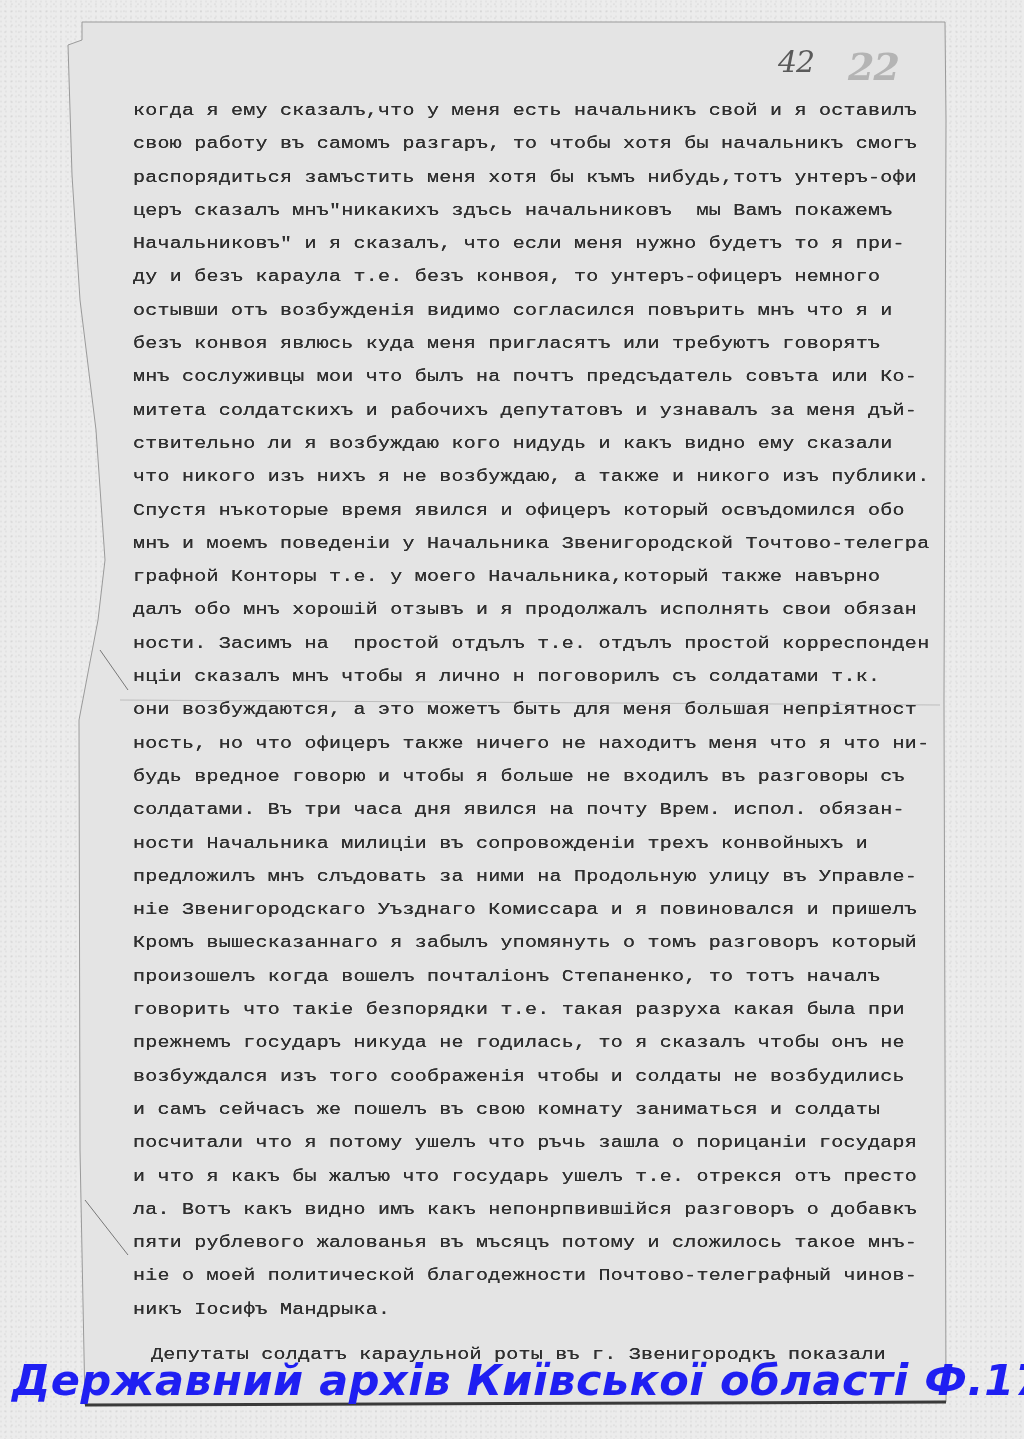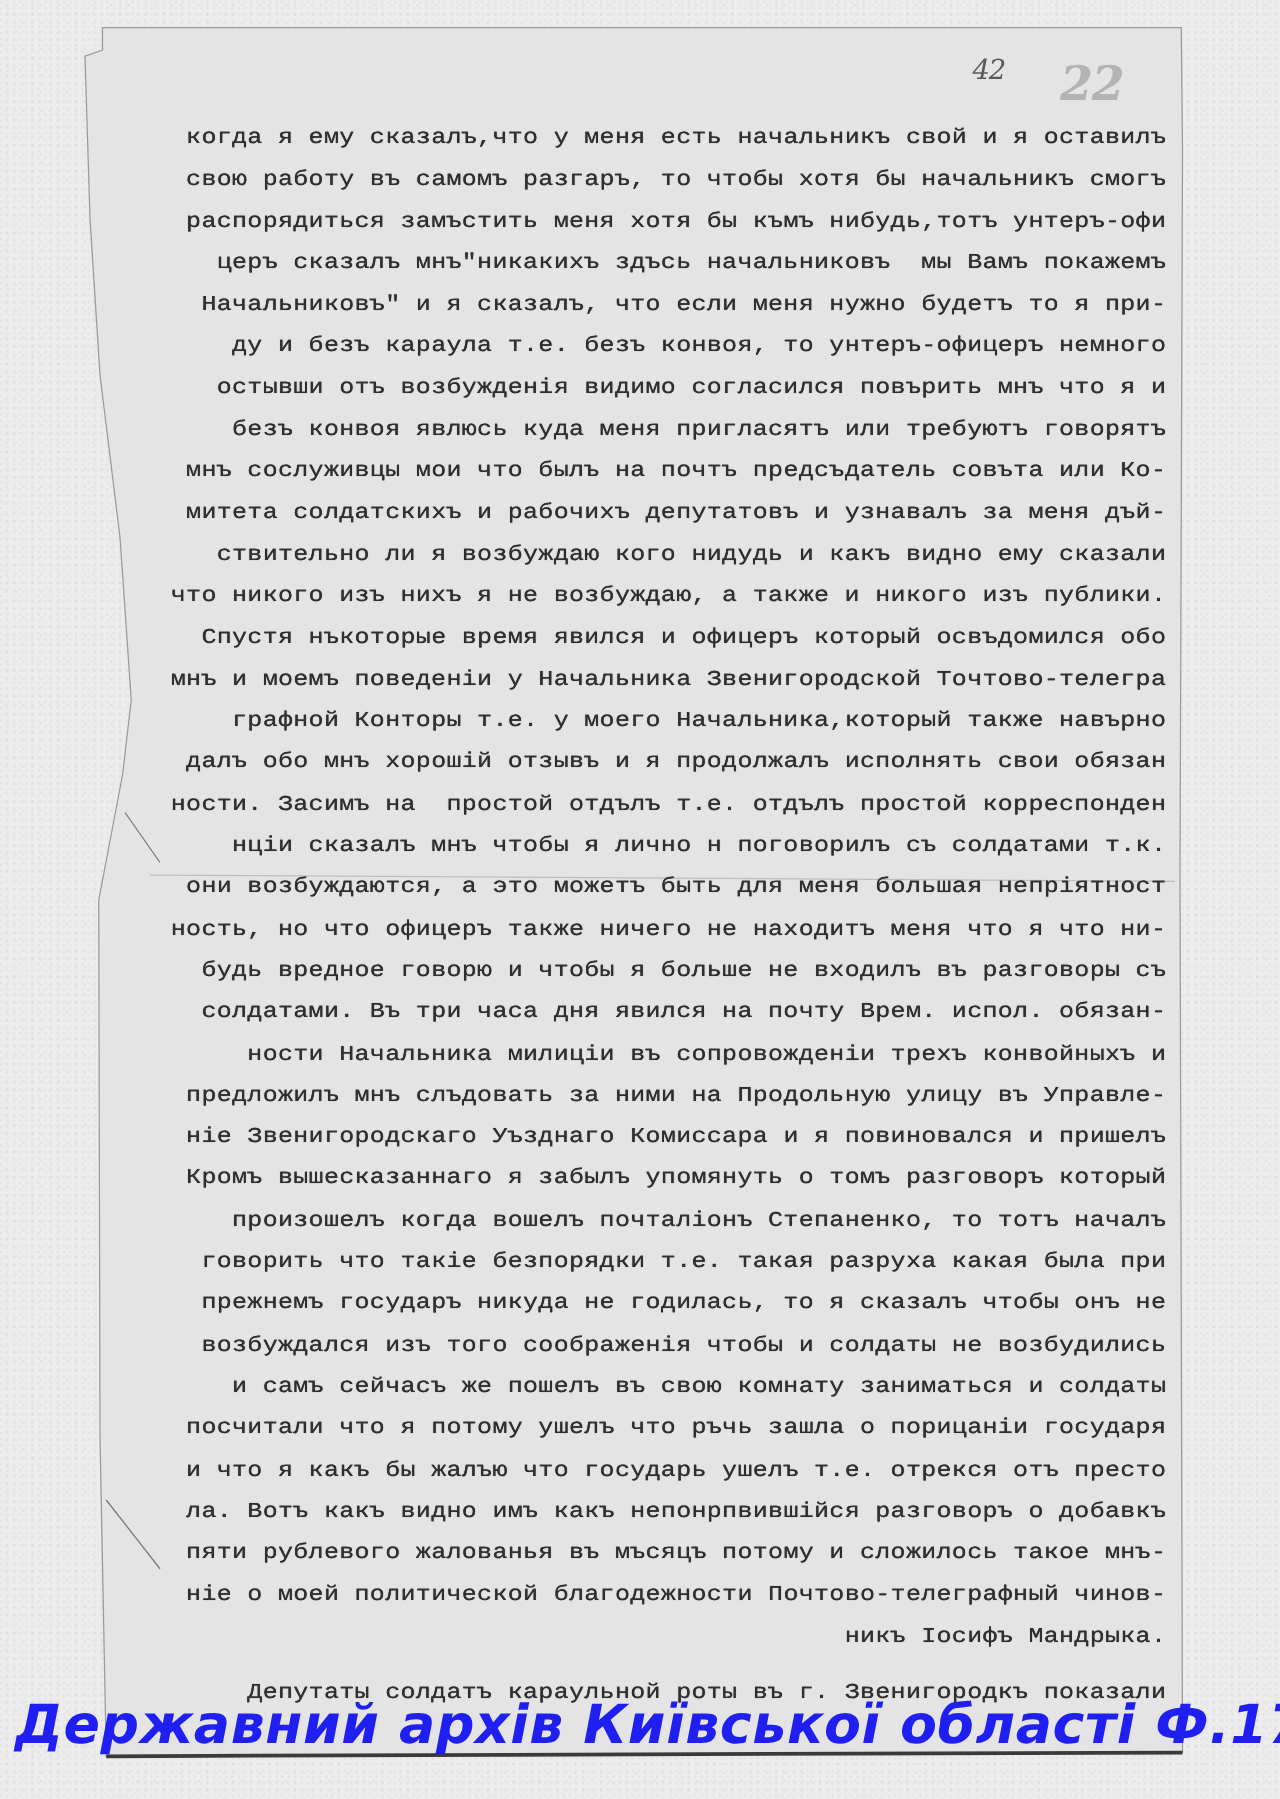--- a/index.html
+++ b/index.html
@@ -11,30 +11,29 @@
       radial-gradient(circle at 70% 60%, rgba(0,0,0,0.05) 0.5px, transparent 1.5px);
     background-size: 5px 5px, 7px 7px;
   }
   .paper {
     position: absolute; left: 0; top: 0; width: 1024px; height: 1439px;
     pointer-events: none;
   }
   .handnote {
     position: absolute; top: 44px;
     font-family: "DejaVu Serif", serif; font-style: italic;
-    font-size: 22px; letter-spacing: -1px;
+    font-size: 30px; letter-spacing: -1px;
   }
   .hn1 { left: 778px; color: #5a5a5a; }
   .hn2 { left: 848px; color: #b4b4b4; font-size: 38px; font-weight: bold; }
   .text {
     position: absolute; left: 133px; top: 96px; width: 800px;
     font-family: "Liberation Mono", "DejaVu Sans Mono", monospace;
     font-size: 20px; letter-spacing: 0.25px;
     color: #2f2f2f;
-    text-align: right;
   }
   .line {
     height: 33.3px; line-height: 30px; white-space: pre;
     transform: scaleY(0.85); transform-origin: left center;
     text-shadow: 0 0 0.6px #222;
   }
   .line.gap { margin-top: 12px; }
   .line.indent { padding-left: 18px; }
   .watermark {
     position: absolute; left: 12px; top: 1355px; width: 940px;

